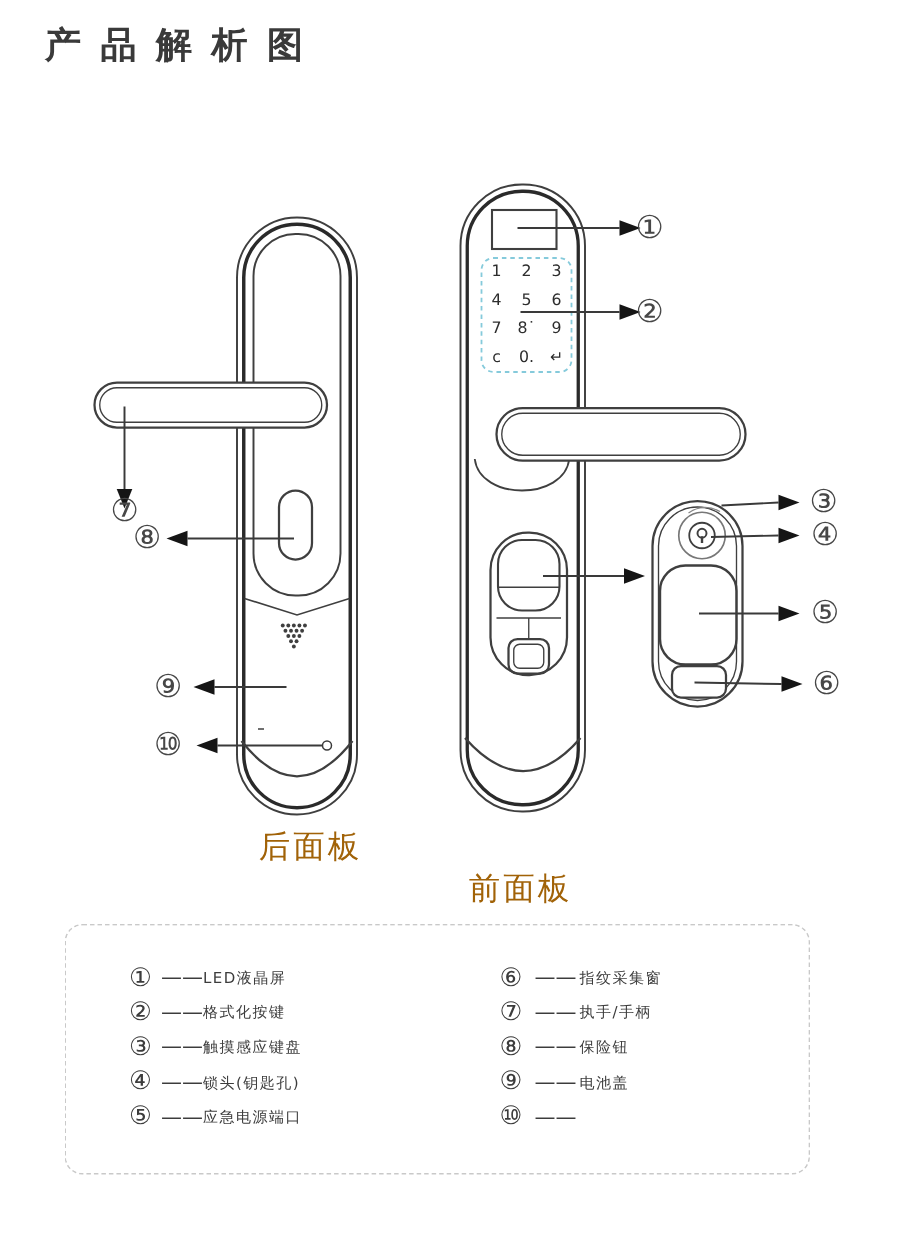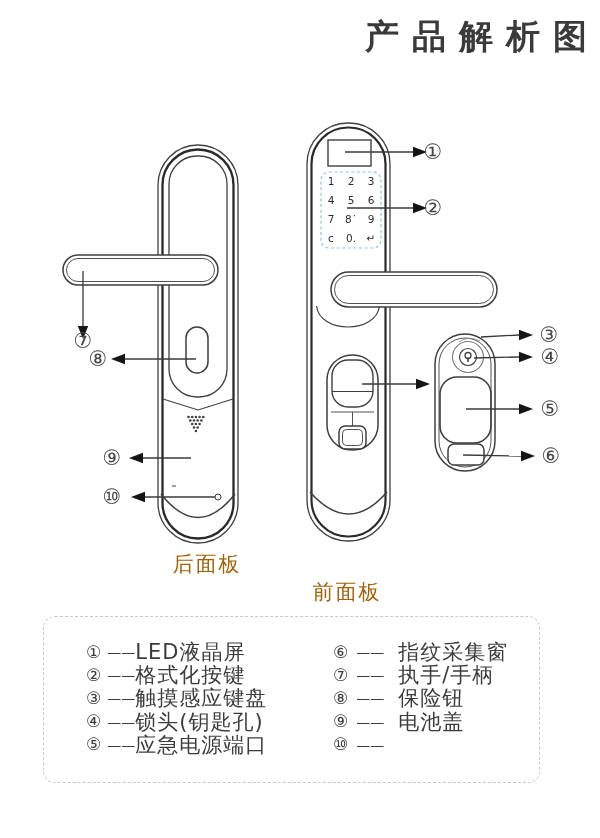--- a/index.html
+++ b/index.html
@@ -1,22 +1,22 @@
 <!DOCTYPE html>
 <html><head>
 <meta charset="utf-8">
 <style>
   html,body{margin:0;padding:0;background:#fff;}
   .stage{
     position:relative;width:600px;height:838px;background:#ffffff;overflow:hidden;
     font-family:"DejaVu Sans","Liberation Sans",sans-serif;color:#3a3a3a;
   }
   .page-title{
-    position:absolute;top:14px;left:0;width:100%;text-align:right;
-    font-size:34px;font-weight:600;letter-spacing:13px;padding-left:13px;
+    position:absolute;top:14px;left:0;width:100%;text-align:left;
+    font-size:24px;font-weight:600;letter-spacing:13px;padding-left:30px;
     box-sizing:border-box;color:#3a3a3a;margin:0;
   }
   svg.linework{position:absolute;left:0;top:0;}
   .keypad{
     position:absolute;left:321px;top:172px;width:60px;height:76px;
     display:grid;grid-template-columns:repeat(3,1fr);grid-template-rows:repeat(4,1fr);
     align-items:center;justify-items:center;
     font-size:10.5px;color:#2d2d2d;line-height:1;
   }
   .callout-num{
@@ -30,23 +30,23 @@
   .legend{
     position:absolute;left:43px;top:616px;width:497px;height:167px;
     border:1px dashed #c9c9c9;border-radius:12px;box-sizing:border-box;
   }
   .legend-col{position:absolute;top:27px;display:flex;flex-direction:column;gap:6.6px;}
   .legend-col.col-left{left:42px;}
   .legend-col.col-right{left:289px;}
   .legend-item{display:flex;align-items:center;height:16.5px;white-space:nowrap;color:#3c3c3c;}
   .legend-num{font-size:17px;line-height:1;}
   .legend-connector{font-size:14px;margin-left:6px;letter-spacing:0;}
-  .legend-label{font-size:21px;letter-spacing:1px;}
+  .legend-label{font-size:10px;letter-spacing:1px;}
   .col-right .legend-connector{margin-left:8px;}
-  .col-right .legend-label{margin-left:14px;}
+  .col-right .legend-label{margin-left:2px;}
 </style>
 </head>
 <body>
 
 <div class="stage">
 
   <h1 class="page-title">产品解析图</h1>
 
   <svg class="linework" width="600" height="838" viewBox="0 0 600 838">
 

